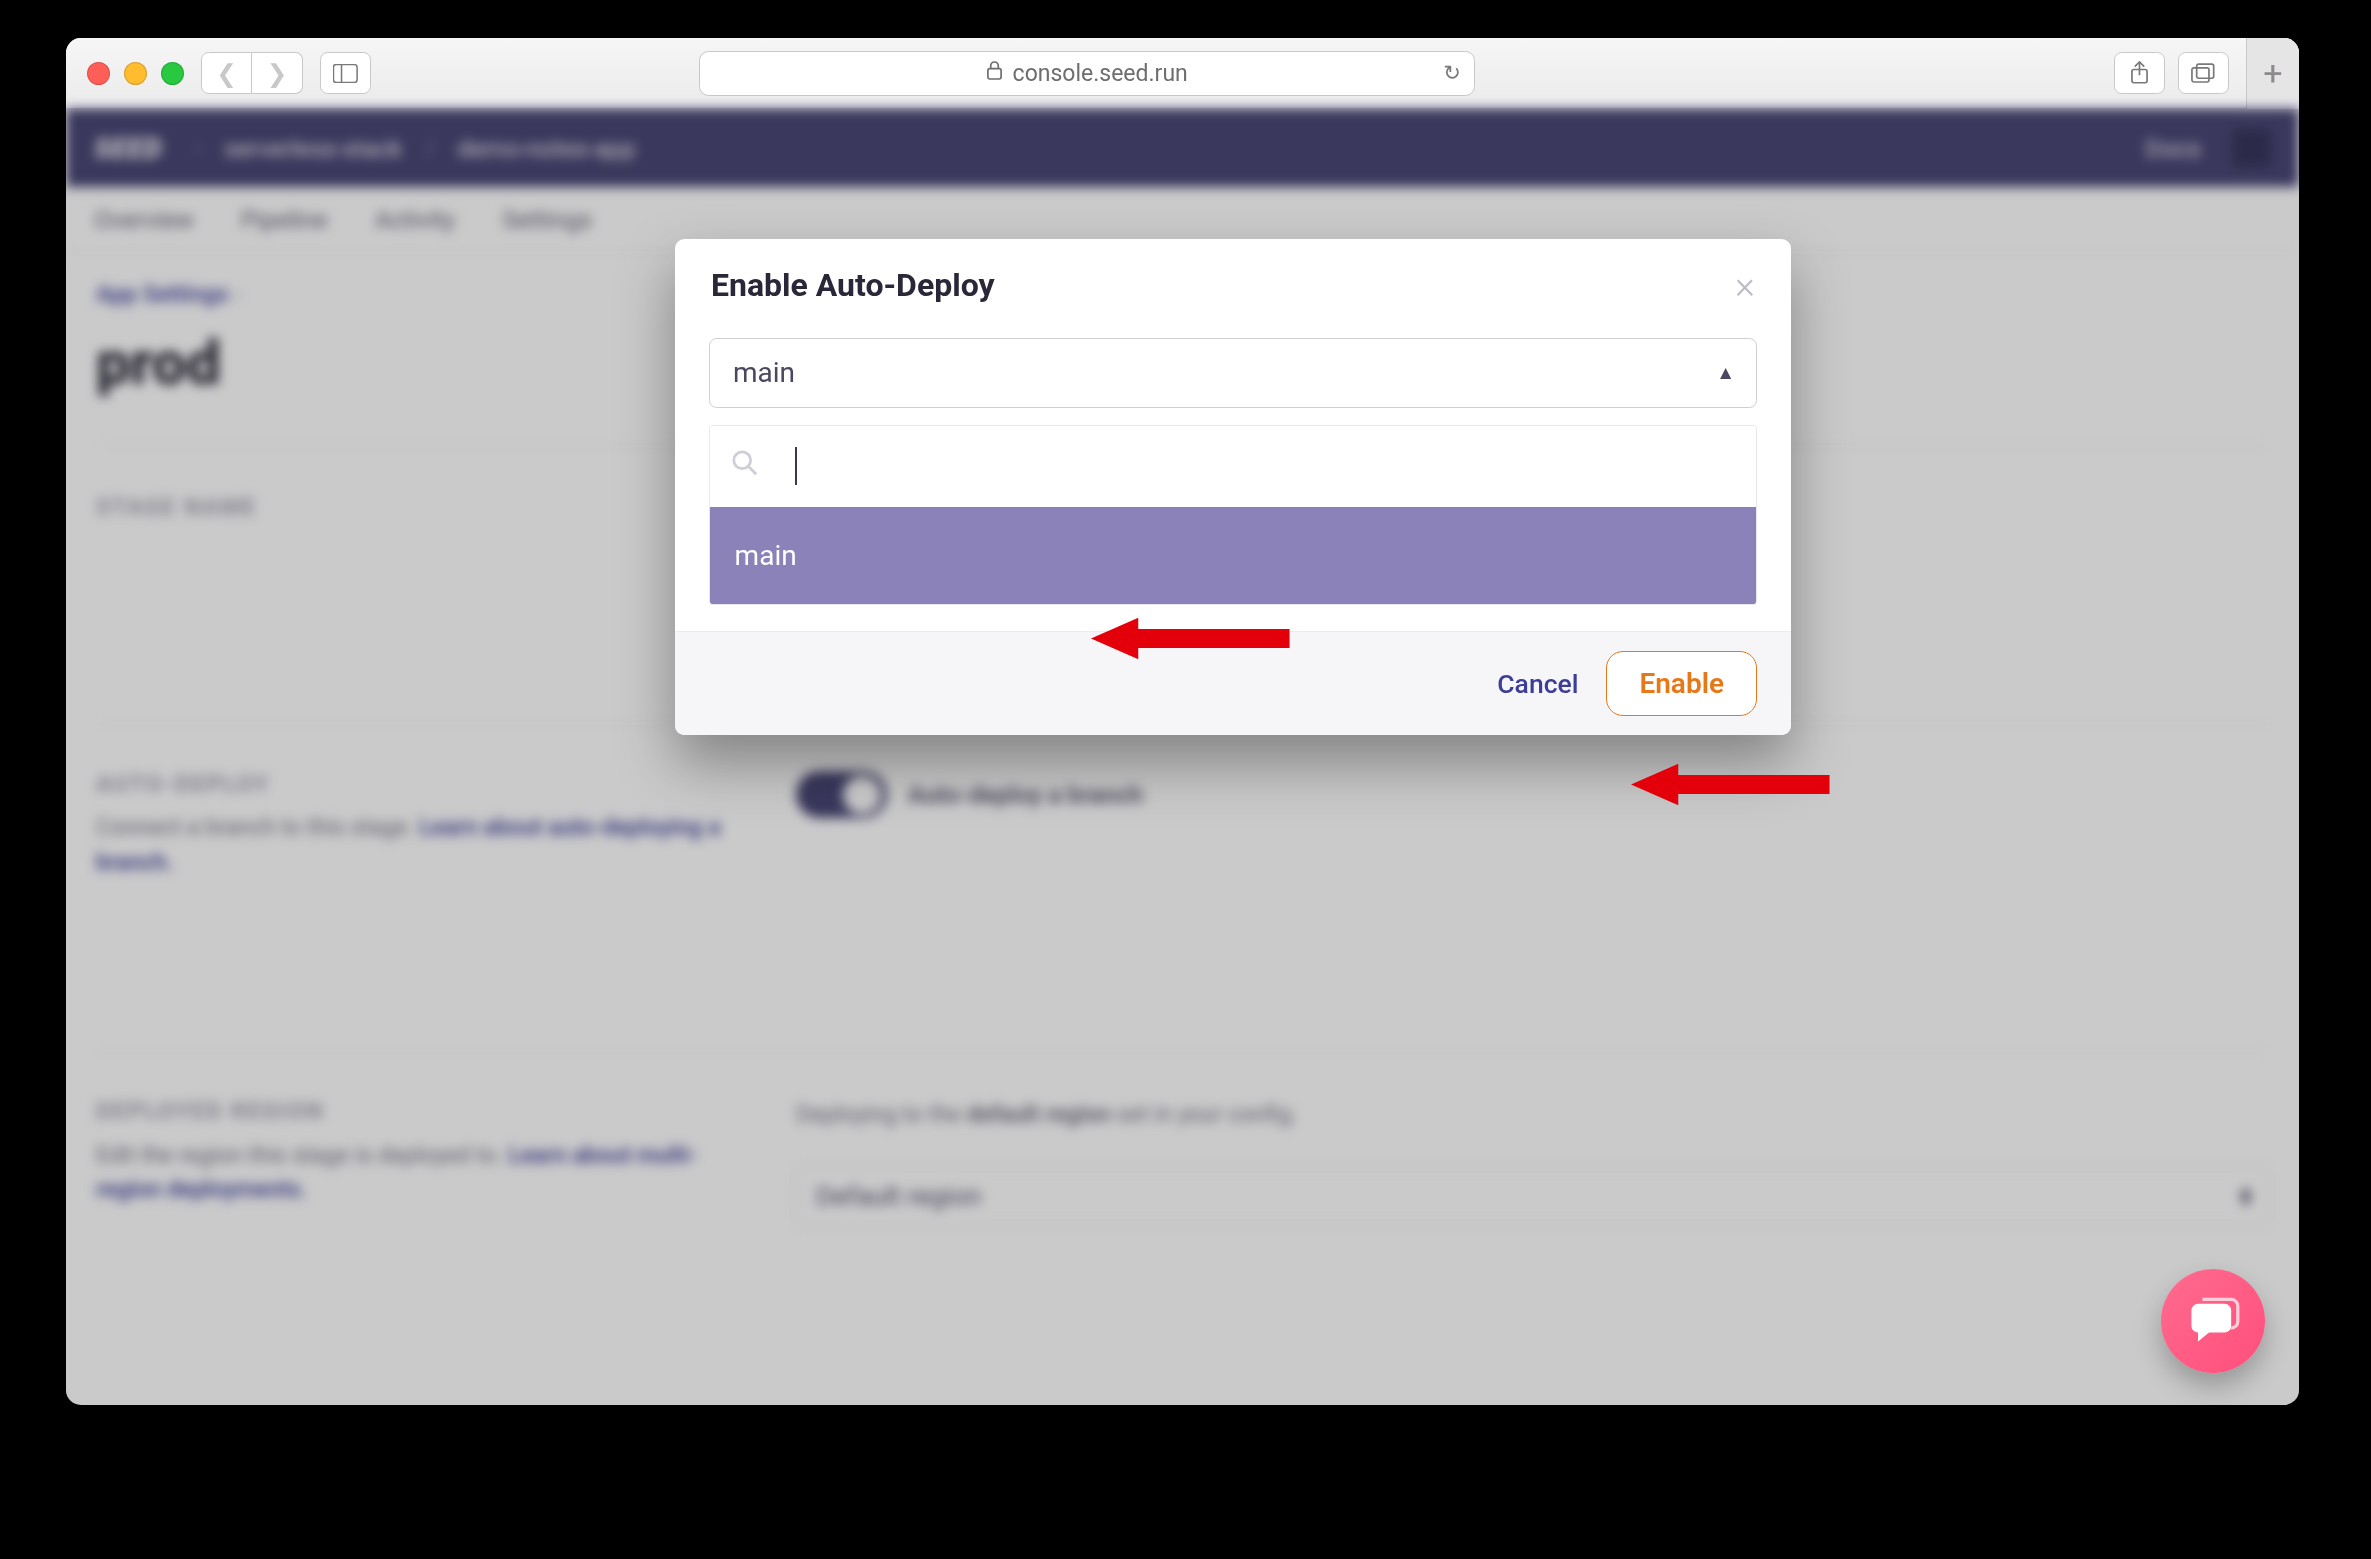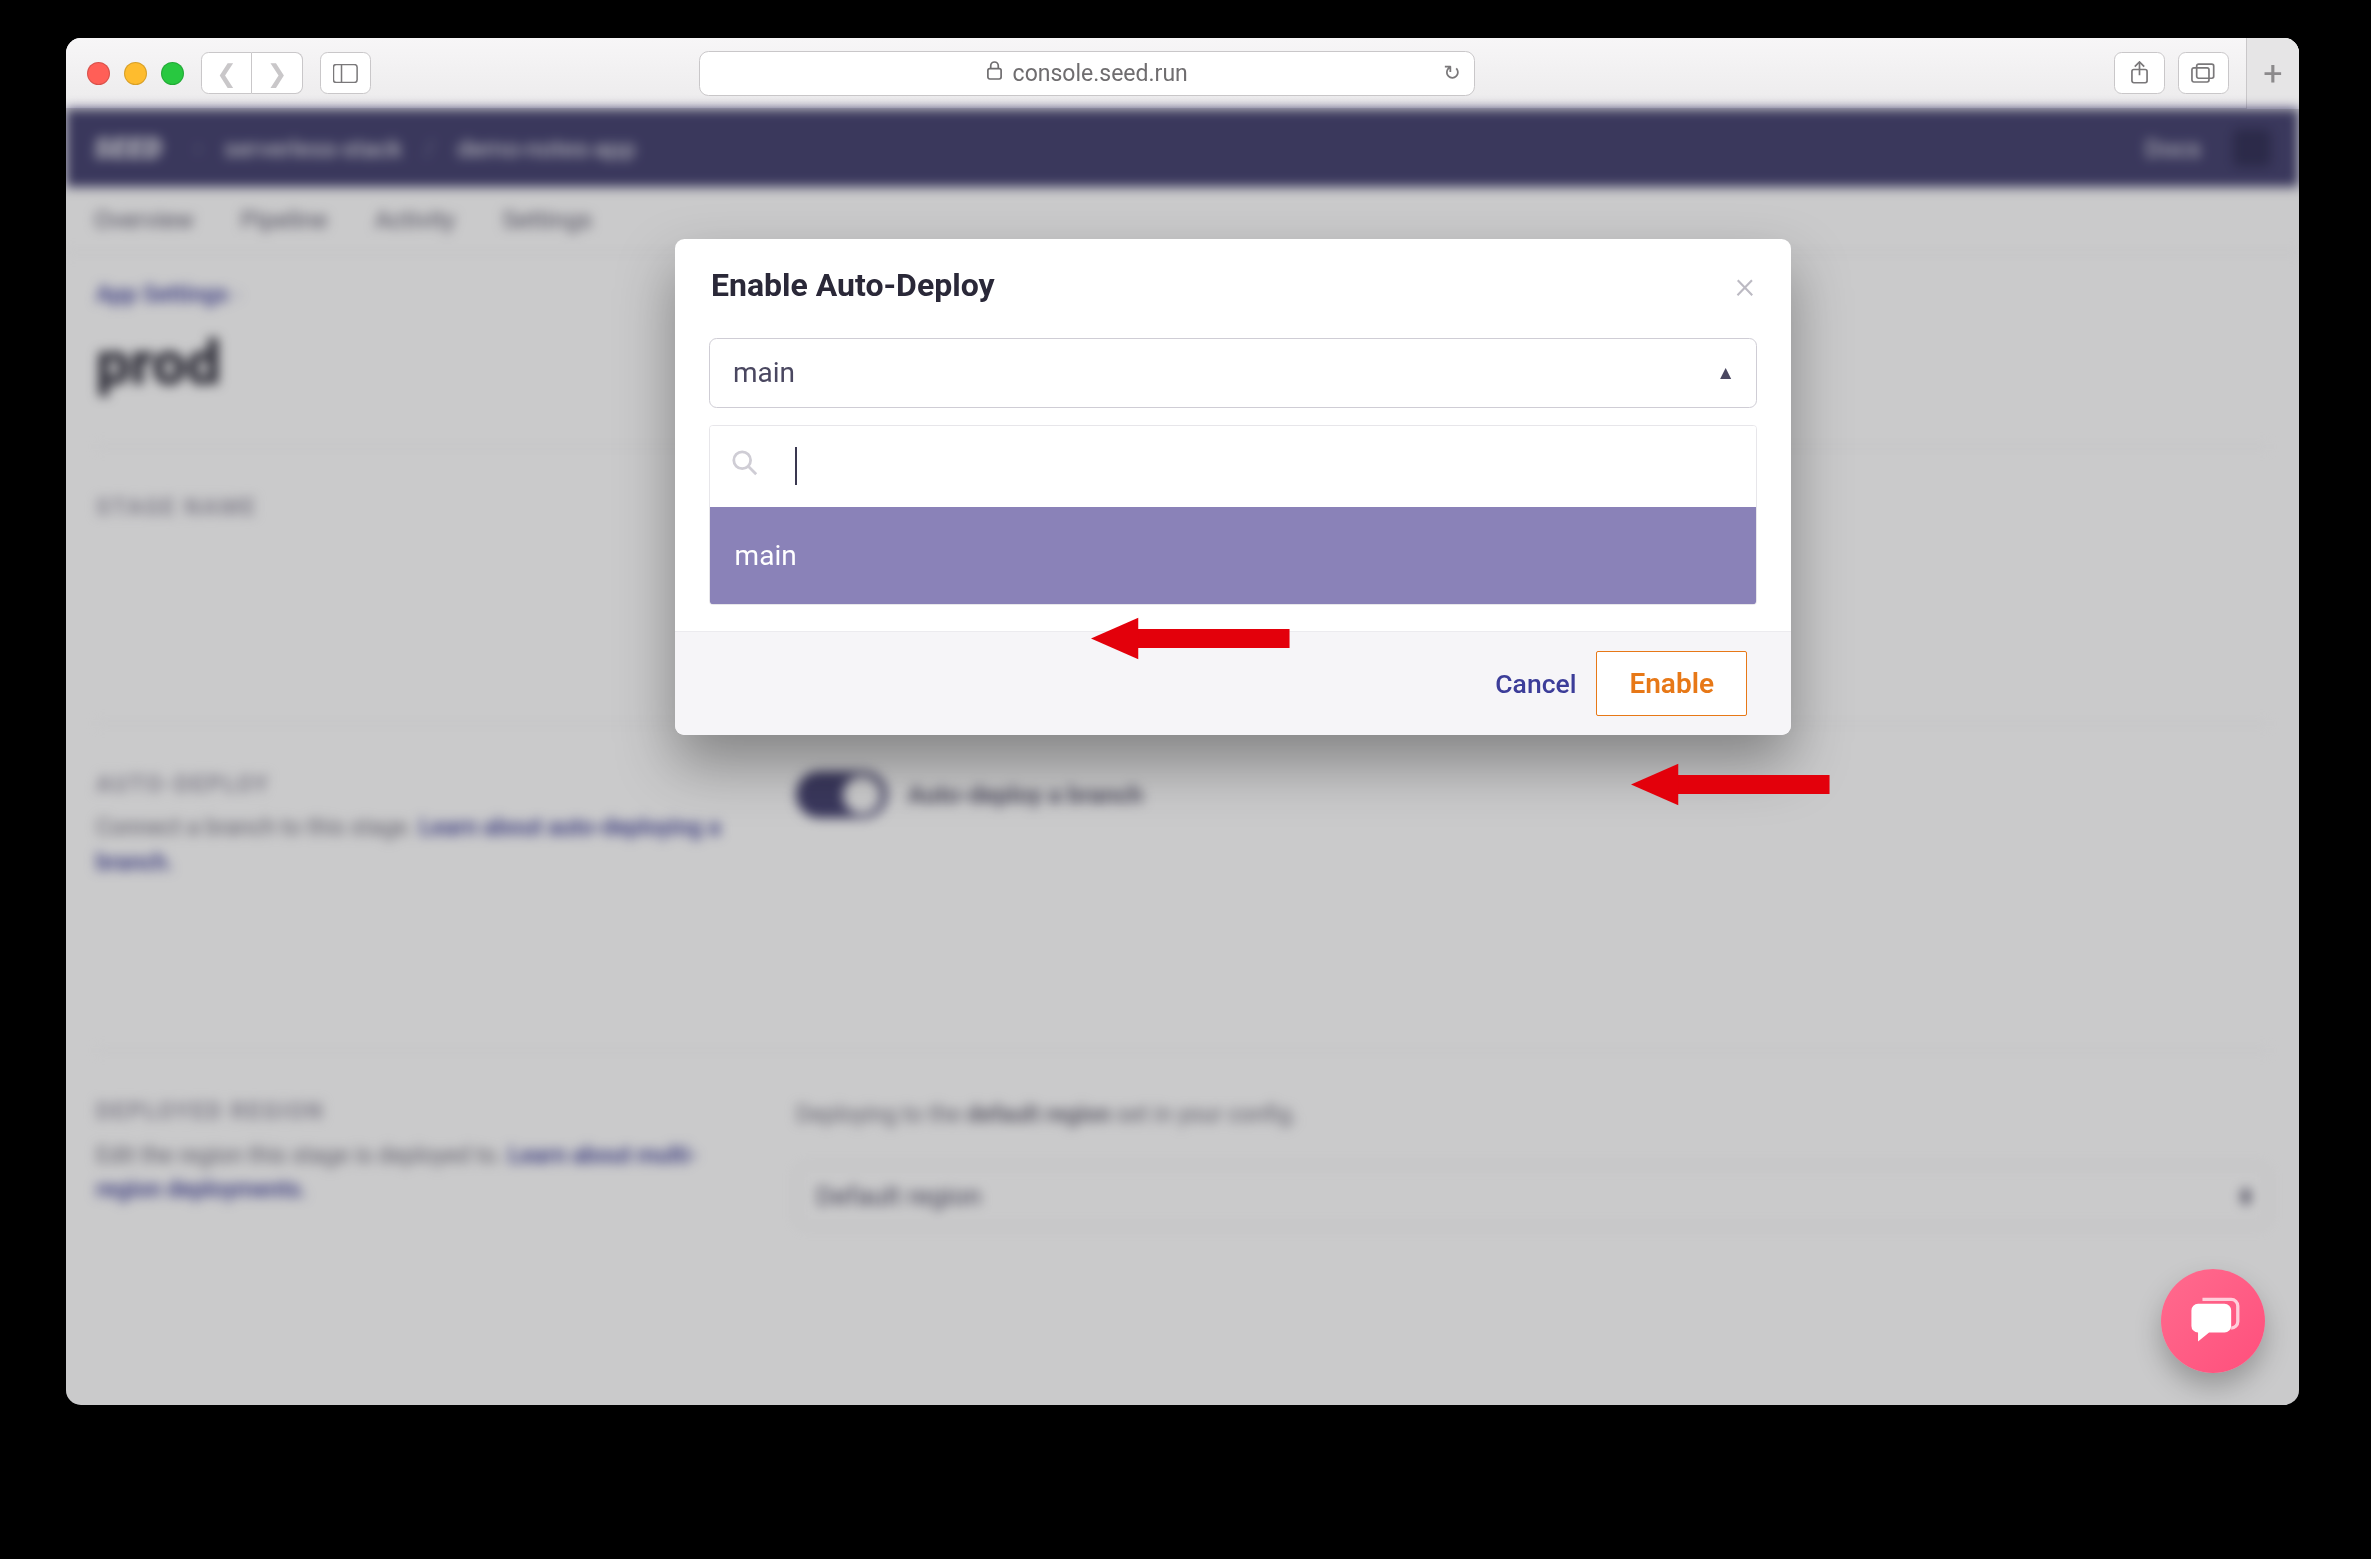--- a/index.html
+++ b/index.html
@@ -52,23 +52,23 @@
   .modal-title{ font-size:32px; font-weight:700; color:#2a2838;}
   .modal-close{ font-size:38px; color:#bcbac3; font-weight:300; line-height:1; cursor:pointer;}
   .modal-body{ padding:7.6px 34px 0;}
   .combo{ height:70px; border:1.9px solid #cfcdd5; border-radius:7.6px; display:flex; align-items:center; padding:0 23px; font-size:28px; color:#4a4760; position:relative;}
   .combo .caret{ position:absolute; right:21px; font-size:19px; color:#4a4760;}
   .dropdown{ margin-top:17px; border:0.9px solid #e7e6ea; border-radius:3.8px; overflow:hidden; box-shadow:0 0.9px 0 rgba(0,0,0,.02) inset;}
   .dd-search{ display:flex; align-items:center; gap:13.2px; height:81px; padding:0 21px; background:#fff;}
   .dd-search .mag{ color:#cfcdd5; font-size:28px;}
   .dd-search .cursor{ width:1.9px; height:38px; background:#3a3850;}
   .dd-option{ height:97px; display:flex; align-items:center; padding:0 24.6px; font-size:28px; color:#fff; background:#8a82b8;}
-  .modal-foot{ margin-top:26.5px; height:104px; background:#f6f5f8; border-top:0.9px solid #ecebef; display:flex; align-items:center; justify-content:flex-end; gap:20px; padding:0 44px; border-radius:0 0 9.5px 9.5px;}
+  .modal-foot{ margin-top:26.5px; height:104px; background:#f6f5f8; border-top:0.9px solid #ecebef; display:flex; align-items:center; justify-content:flex-end; gap:28px; padding:0 34px; border-radius:0 0 9.5px 9.5px;}
   .btn-cancel{ color:#3c3d99; font-size:26.5px; font-weight:500;}
-  .btn-enable{ border:1.9px solid #e77817; color:#e77817; background:#fff; font-size:28px; font-weight:600; padding:15px 32px; border-radius:2px;}
+  .btn-enable{ border:1.9px solid #e77817; color:#e77817; background:#fff; font-size:28px; font-weight:600; padding:15px 32px; border-radius:17px;}
   
   .arrow{ position:absolute; pointer-events:none;}
   .arrow svg{ display:block;}
   
   .chat-fab{ position:absolute; right:34px; bottom:32px; width:104px; height:104px; border-radius:50%; background:linear-gradient(135deg,#ff6b8e,#ff4f7c); box-shadow:0 13.2px 26.5px rgba(0,0,0,.25); display:flex; align-items:center; justify-content:center;}
   .chat-fab svg{ width:53px; height:53px;}
 </style>
 </head>
 <body>
 

